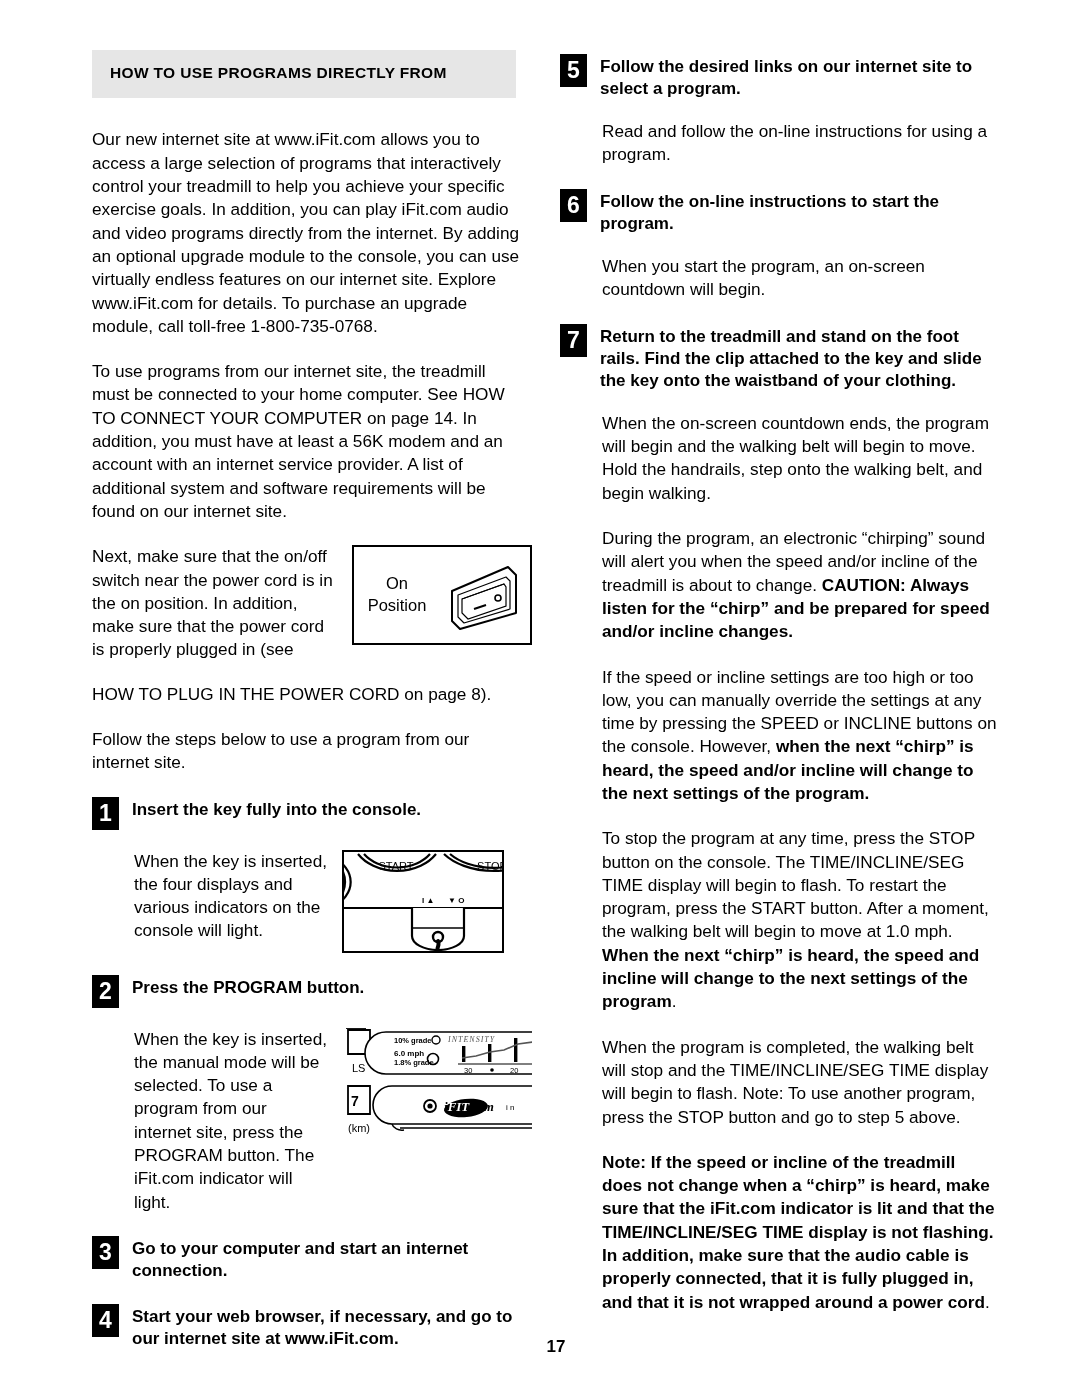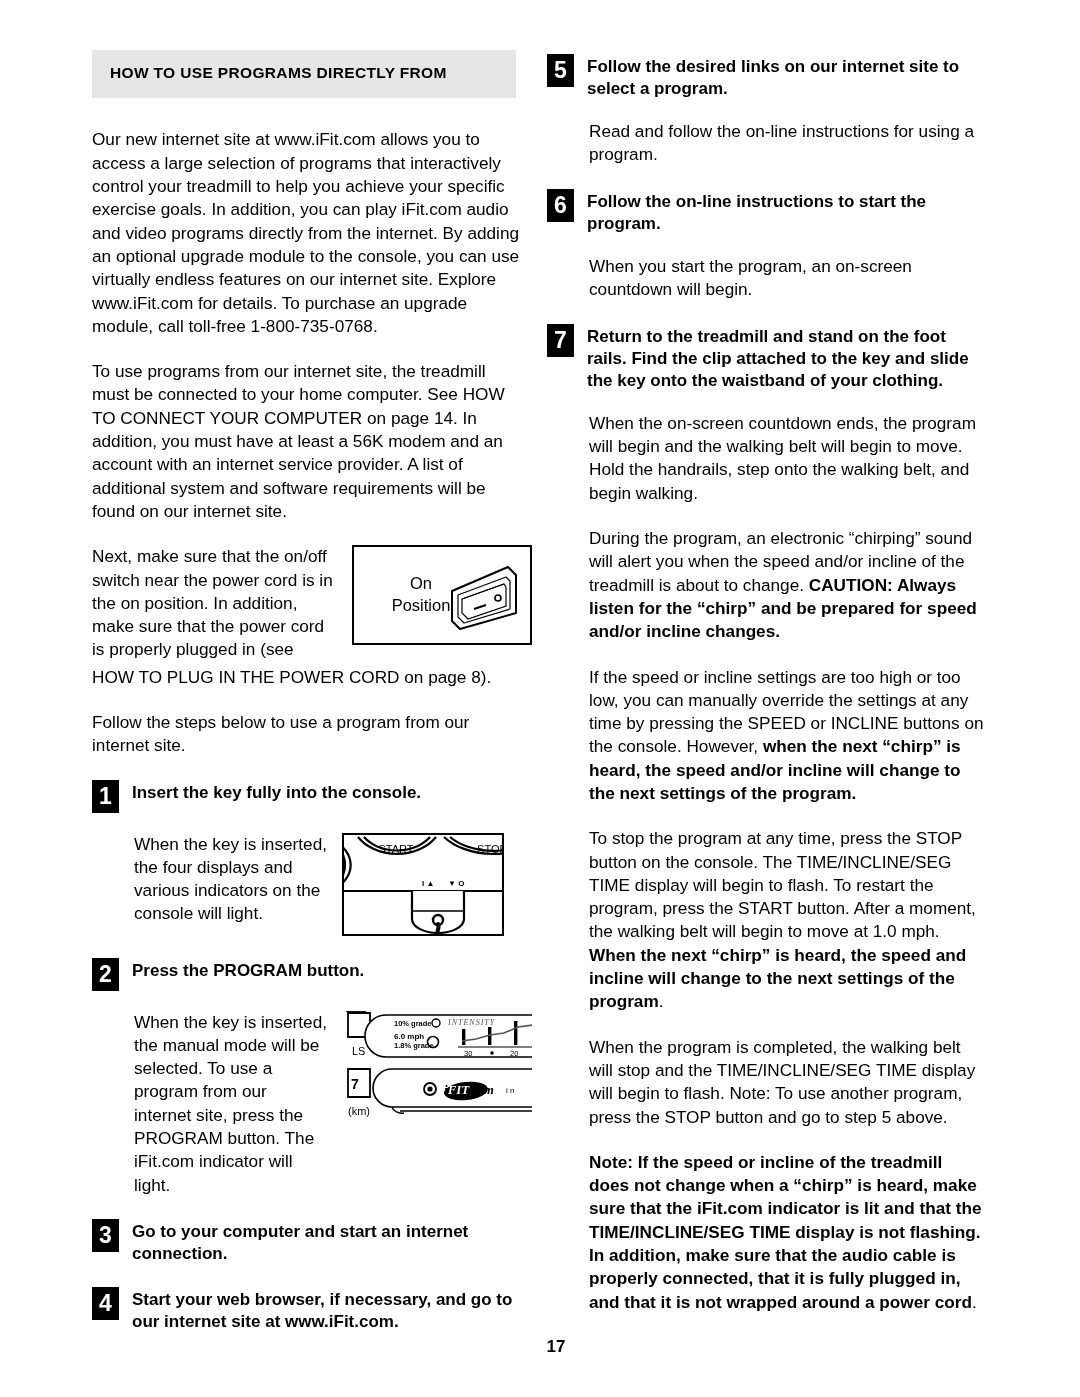--- a/index.html
+++ b/index.html
@@ -17,21 +17,21 @@
   }
   .page {
     position: relative;
     width: 1080px;
     height: 1397px;
     box-sizing: border-box;
     padding: 50px 80px 0 92px;
   }
   .columns {
     display: flex;
-    gap: 15px;
+    gap: 28px;
     align-items: flex-start;
   }
   .col {
     width: 440px;
     flex: 0 0 440px;
   }
 
   
   .section-header {
     background: #e6e6e6;
@@ -109,21 +109,21 @@
     flex: 0 0 auto;
   }
 
   
   .fig-onpos {
     width: 180px;
     height: 100px;
     display: flex;
     align-items: center;
     justify-content: flex-start;
-    padding-left: 24px;
+    padding-left: 0;
     position: relative;
   }
   .fig-onpos .label {
     font-size: 16.5px;
     line-height: 1.32;
     text-align: center;
     width: 86px;
   }
 
   
@@ -154,21 +154,21 @@
     <div class="col">
 
       <div class="section-header">
         <div class="line">HOW TO USE PROGRAMS DIRECTLY FROM</div>
       </div>
 
       <p class="body">Our new internet site at www.iFit.com allows you to access a large selection of programs that interactively control your treadmill to help you achieve your specific exercise goals. In addition, you can play iFit.com audio and video programs directly from the internet. By adding an optional upgrade module to the console, you can use virtually endless features on our internet site. Explore www.iFit.com for details. To purchase an upgrade module, call toll-free 1-800-735-0768.</p>
 
       <p class="body">To use programs from our internet site, the treadmill must be connected to your home computer. See HOW TO CONNECT YOUR COMPUTER on page 14. In addition, you must have at least a 56K modem and an account with an internet service provider. A list of additional system and software requirements will be found on our internet site.</p>
 
-      <div class="figure-row" style="margin-bottom:4px;">
+      <div class="figure-row" style="margin-bottom:21px;">
         <div class="txt" style="width:248px;">Next, make sure that the on/off switch near the power cord is in the on position. In addition, make sure that the power cord is properly plugged in (see</div>
         <div class="fig-box fig-onpos">
           <div class="label">
             <span>On</span><br>
             <span>Position</span>
           </div>
           <svg width="90" height="80" viewBox="0 0 90 80" style="position:absolute; right:4px; top:10px;">
             <polygon points="16,34 72,10 80,18 80,56 24,72 16,64" fill="#ffffff" stroke="#000000" stroke-width="2" stroke-linejoin="round"></polygon>
             <polygon points="22,38 70,20 74,24 74,52 28,66 22,60" fill="#ffffff" stroke="#000000" stroke-width="1.2" stroke-linejoin="round"></polygon>
             <path d="M26,42 L68,27 L70,30 L70,49 L32,62 L26,56 Z" fill="#ffffff" stroke="#000000" stroke-width="1.2"></path>

